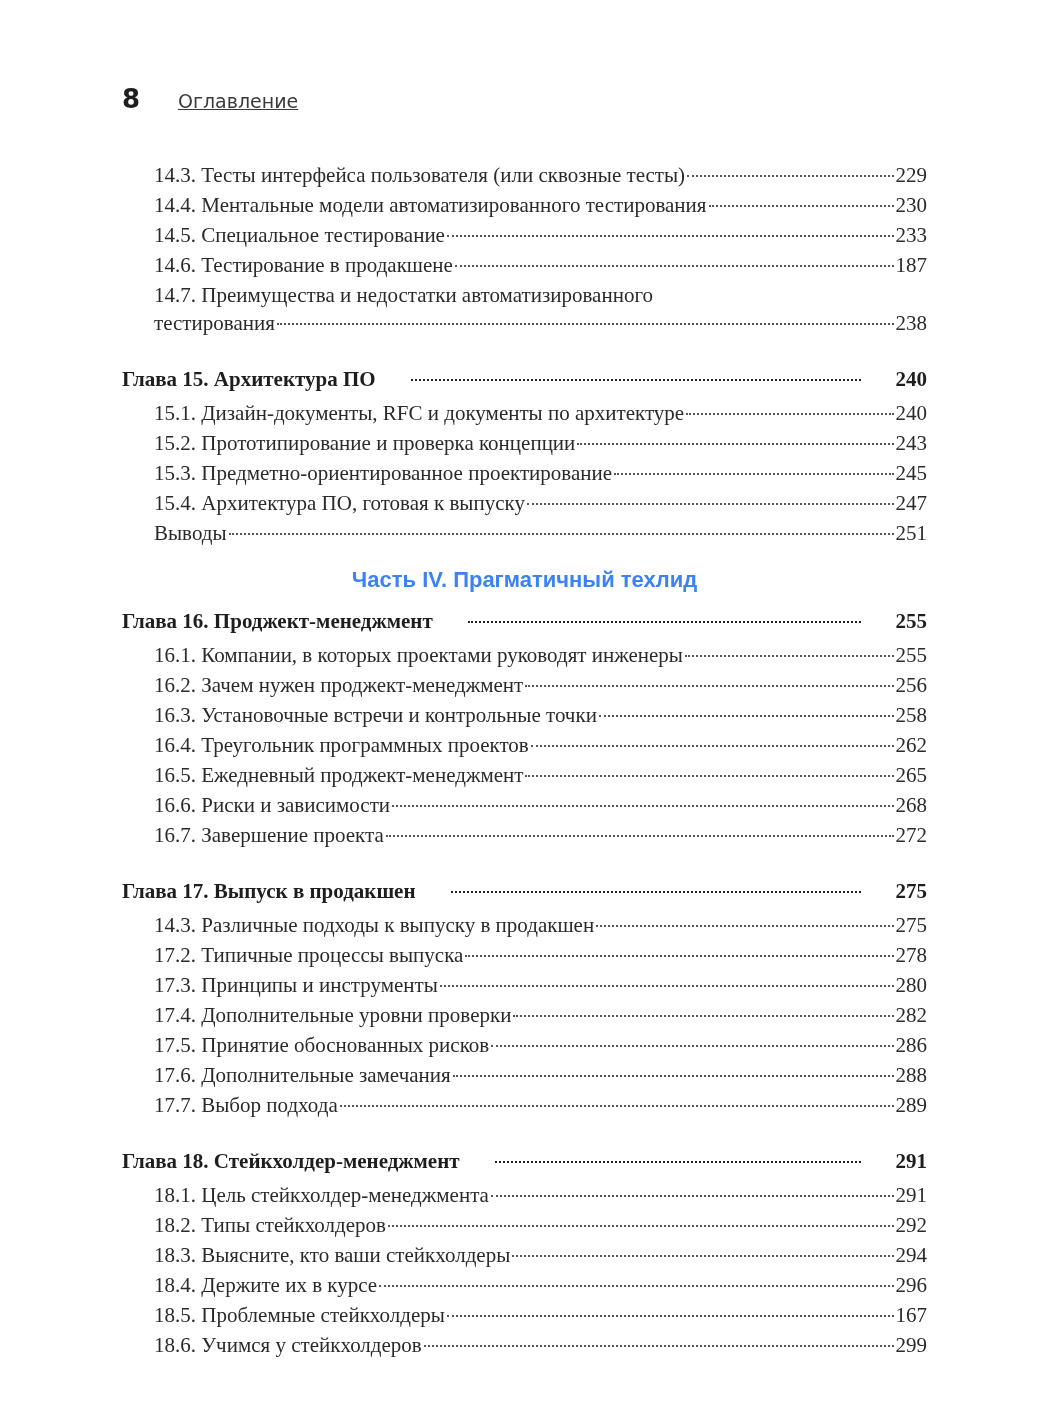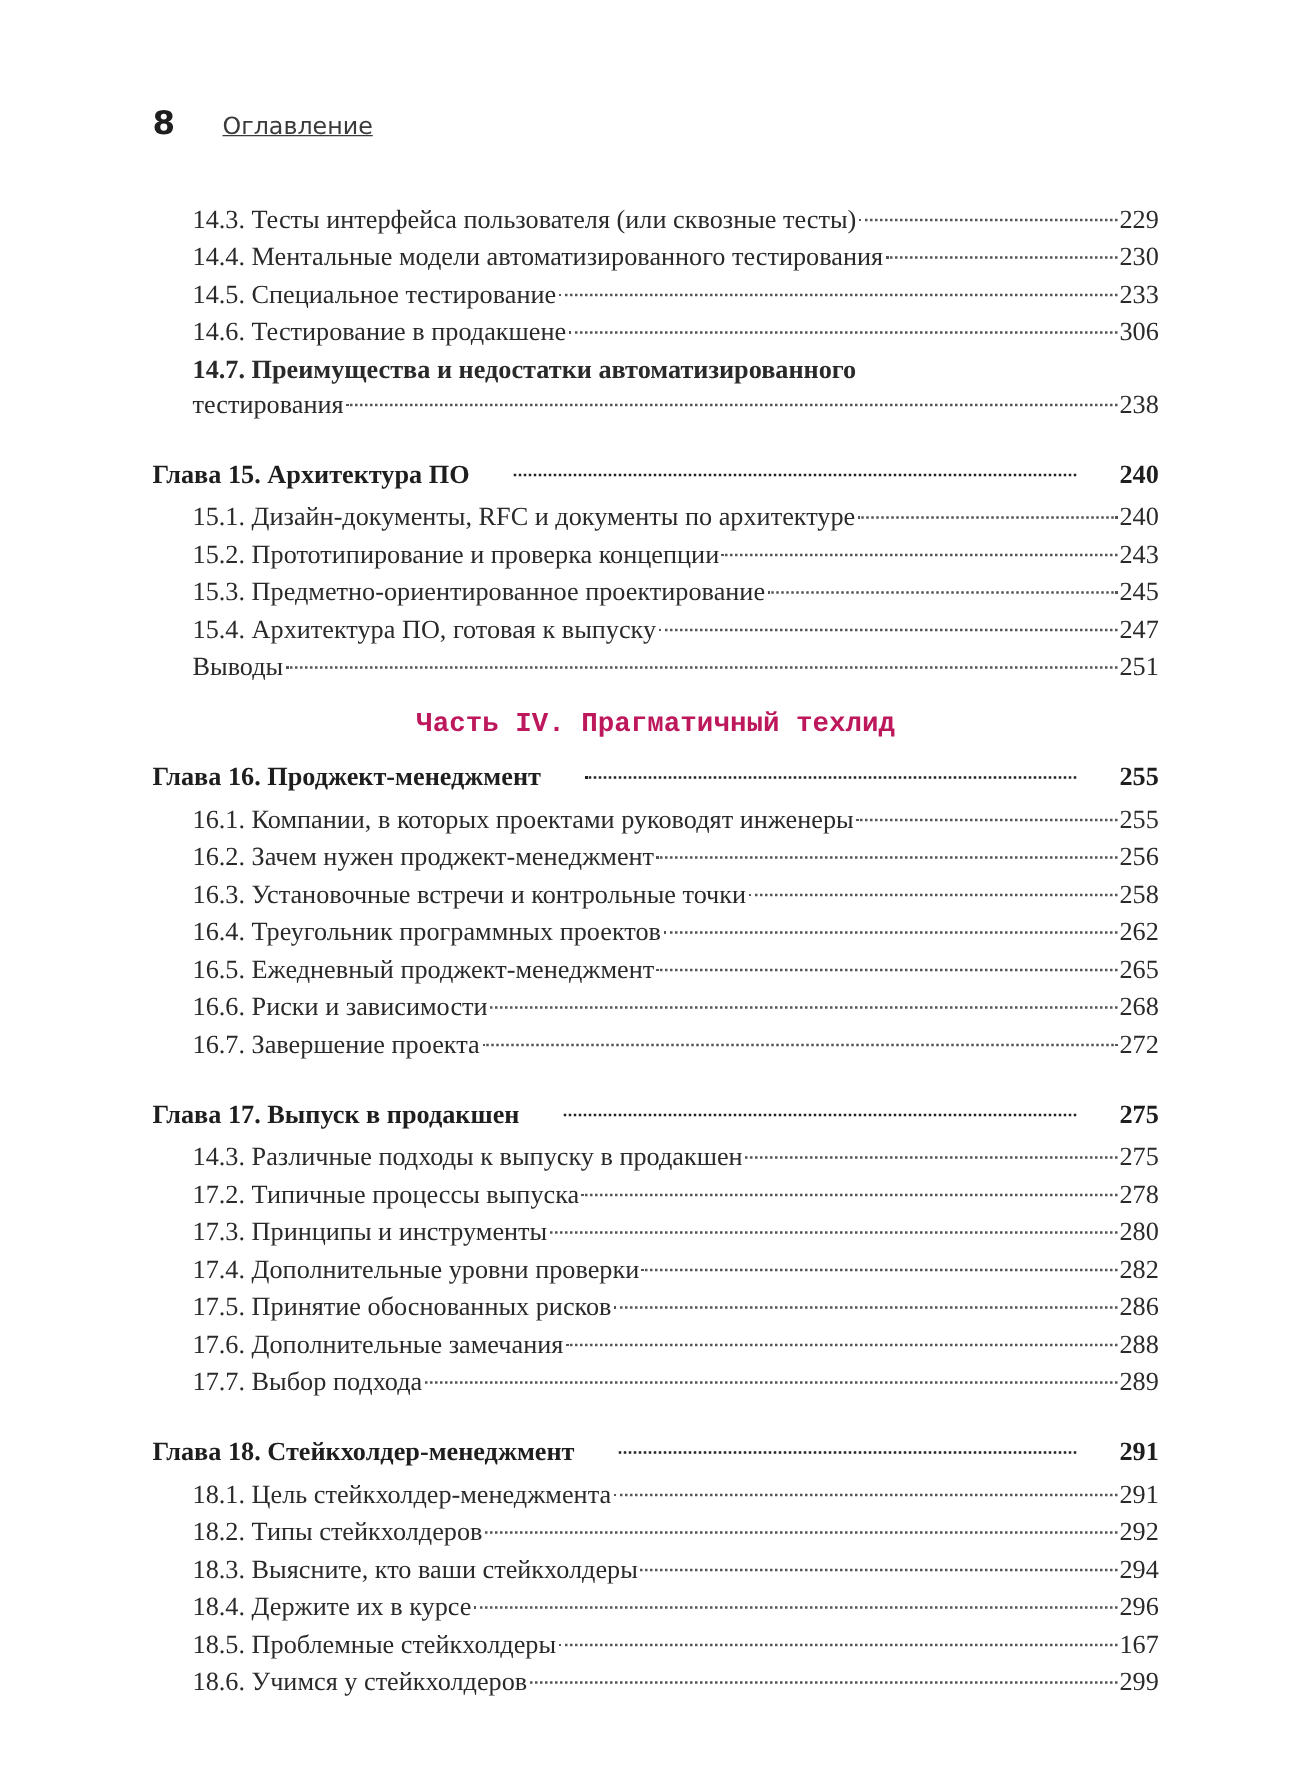--- a/index.html
+++ b/index.html
@@ -25,27 +25,27 @@
     }
     .row.sub { padding-left: 32px; }
     .row.chapter { font-weight: bold; color: #1e1e1e; gap: 33px; }
     .row .title { flex: 0 0 auto; }
     .row .leader {
       flex: 1 1 auto; overflow: hidden; margin: 0 2px;
       border-bottom: 2px dotted #555; height: 0; position: relative; top: -5px;
     }
     .row.chapter .leader { border-bottom: 2px dotted #222; }
     .row .page { flex: 0 0 auto; }
-    .row.wrap-first { height: 28px; font-weight: bold; }
+    .row.wrap-first { height: 28px; }
     .gap { height: 26px; }
     .gap-sm { height: 4px; }
 
     .part-title {
-      text-align: center; font-family: Liberation Mono, monospace; font-weight: bold;
-      font-size: 22px; color: #be185d; height: 52px; line-height: 52px;
+      text-align: center; font-family: Liberation Sans, sans-serif; font-weight: bold;
+      font-size: 22px; color: #3b82f6; height: 52px; line-height: 52px;
       margin-top: 6px;
     }
   </style>
 </head>
 <body>
 
 <div class="running-head">
   <span class="page-num">8</span>
   <span class="head-title">Оглавление</span>
 </div>
@@ -63,21 +63,21 @@
     <span class="page">230</span>
   </div>
   <div class="row sub">
     <span class="title">14.5. Специальное тестирование</span>
     <span class="leader"></span>
     <span class="page">233</span>
   </div>
   <div class="row sub">
     <span class="title">14.6. Тестирование в продакшене</span>
     <span class="leader"></span>
-    <span class="page">306</span>
+    <span class="page">187</span>
   </div>
   <div class="row sub wrap-first">
     <span class="title">14.7. Преимущества и недостатки автоматизированного</span>
   </div>
   <div class="row sub">
     <span class="title">тестирования</span>
     <span class="leader"></span>
     <span class="page">238</span>
   </div>
 

